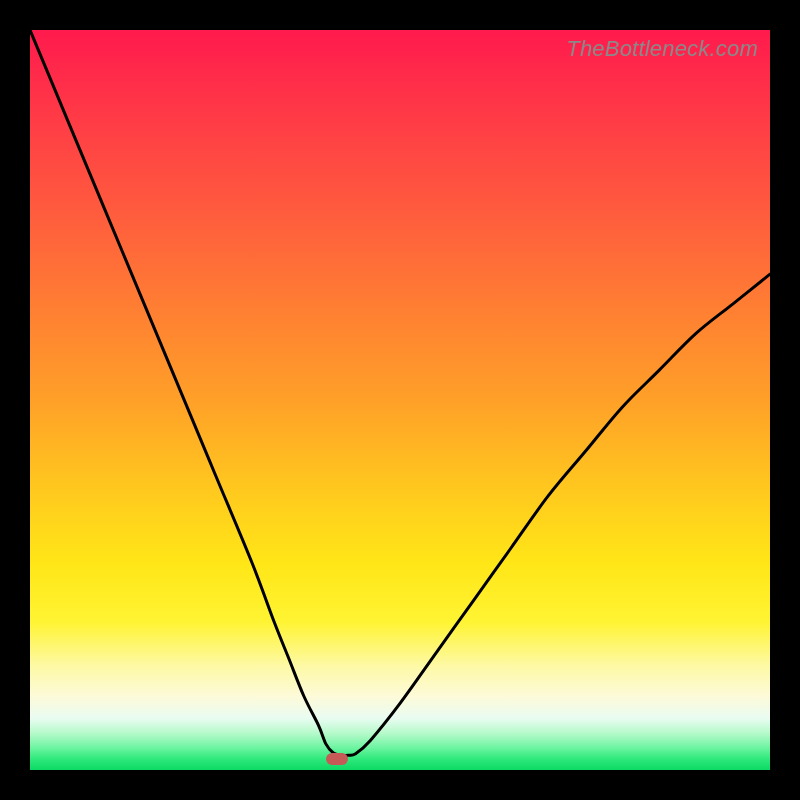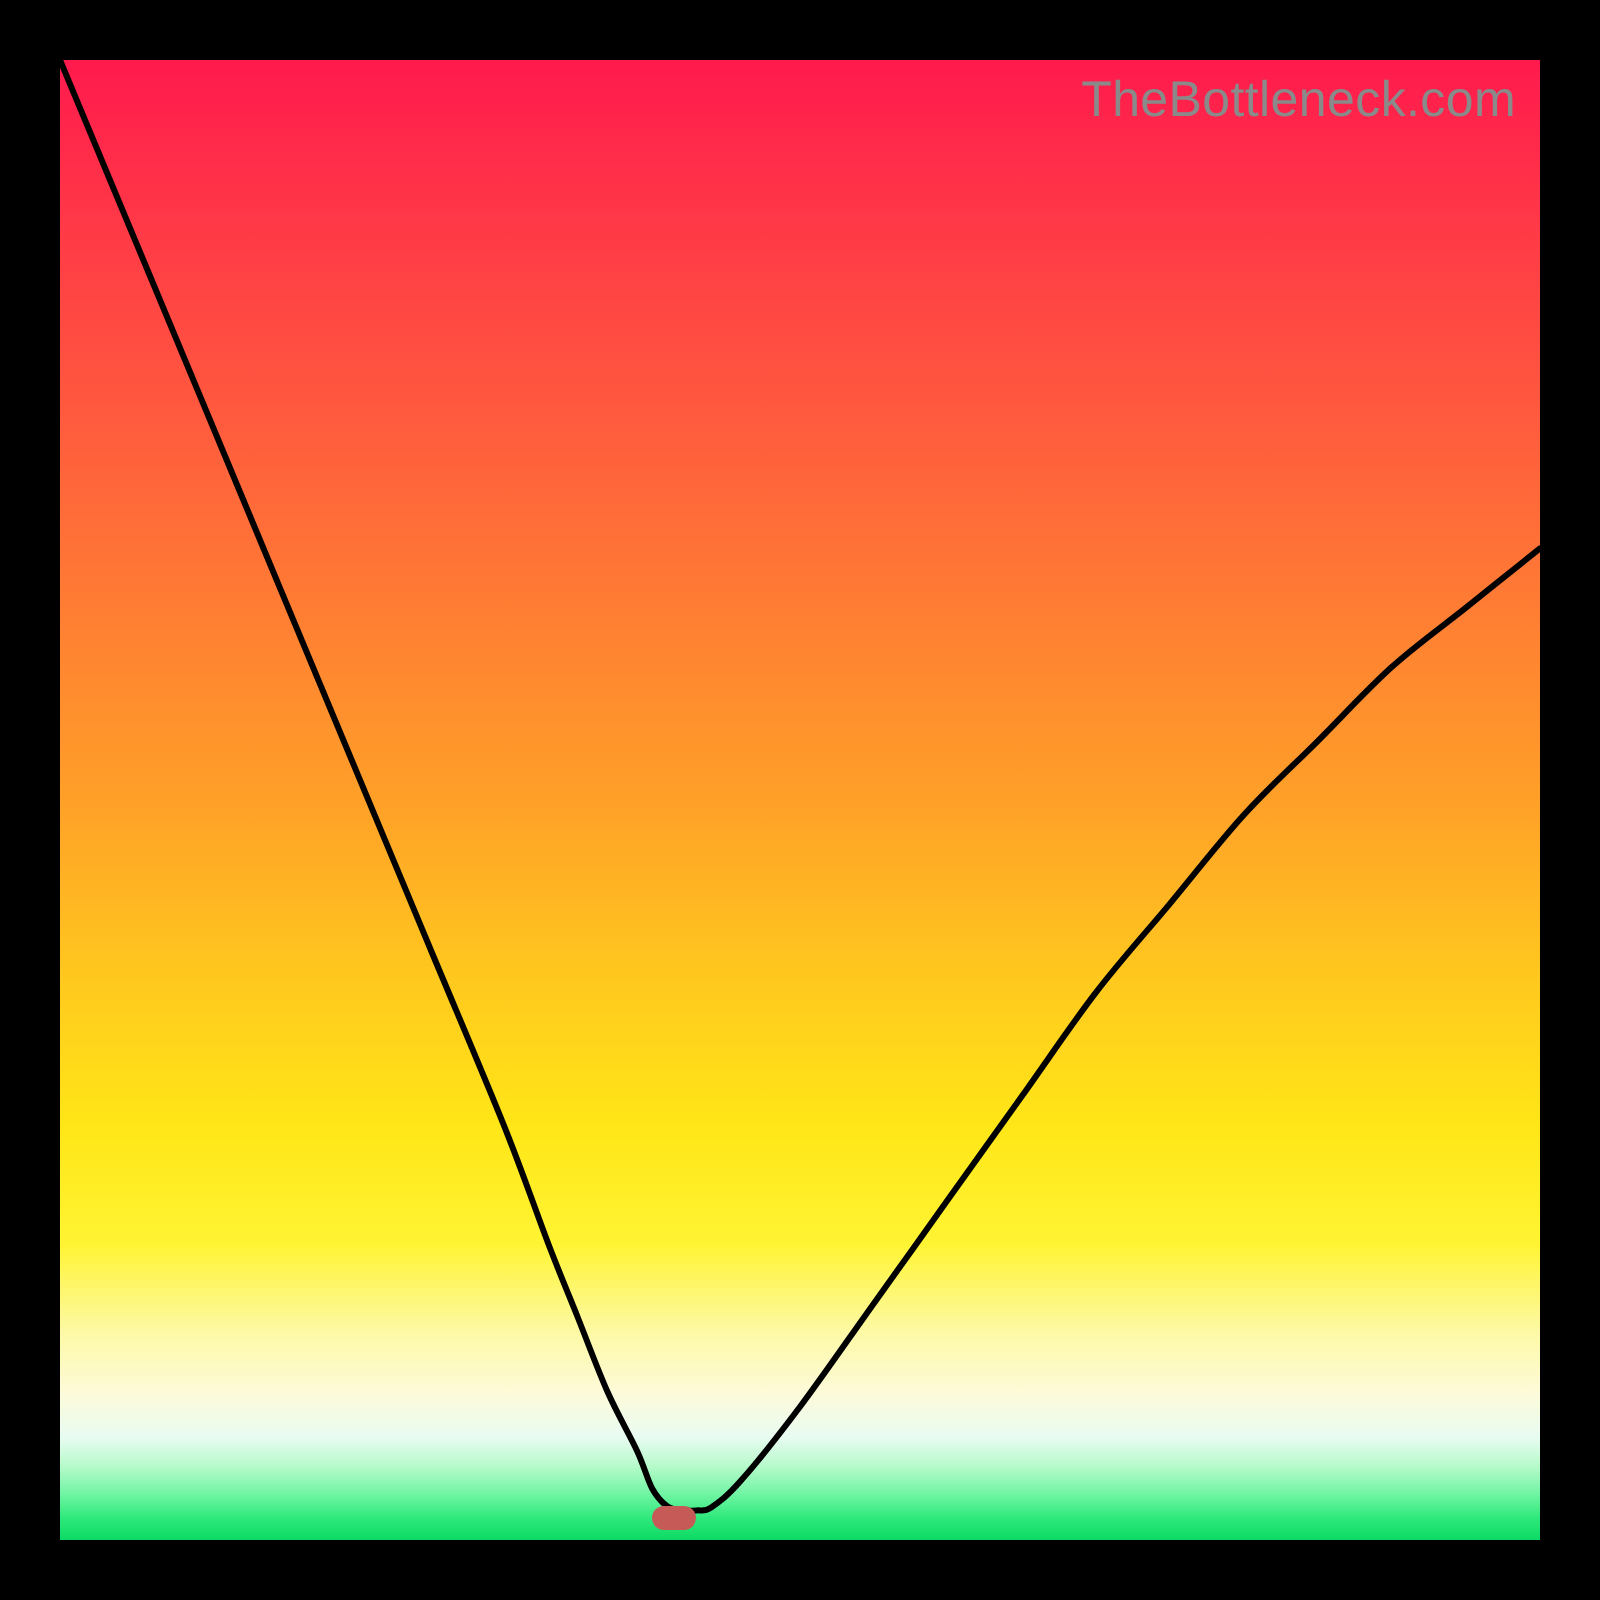--- a/index.html
+++ b/index.html
@@ -40,24 +40,25 @@
       #6df4a1 97%,
       #2fe97c 98.5%,
       #0cd964 100%
     );
   }
   .watermark {
     position: absolute;
     top: 6px;
     right: 12px;
     color: #8a8a8a;
-    font-size: 25px;
+    font-size: 22px;
     font-weight: 500;
     letter-spacing: 0.2px;
     user-select: none;
+    font-style: italic;
   }
   svg.curve {
     position: absolute;
     left: 0;
     top: 0;
     width: 740px;
     height: 740px;
   }
   .marker {
     position: absolute;

